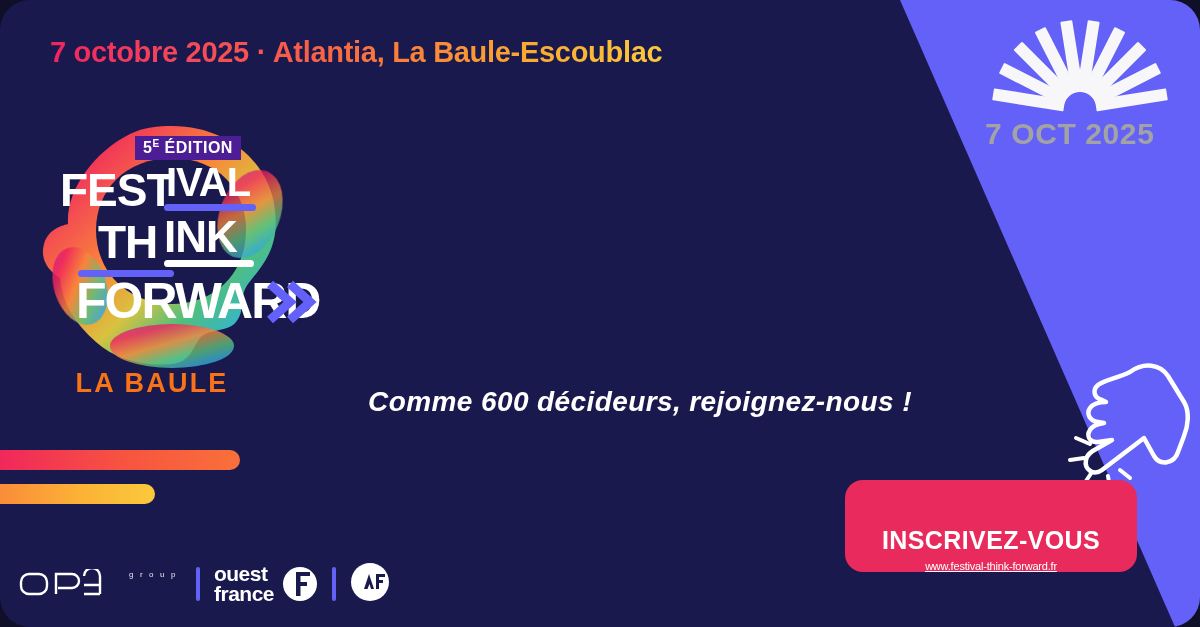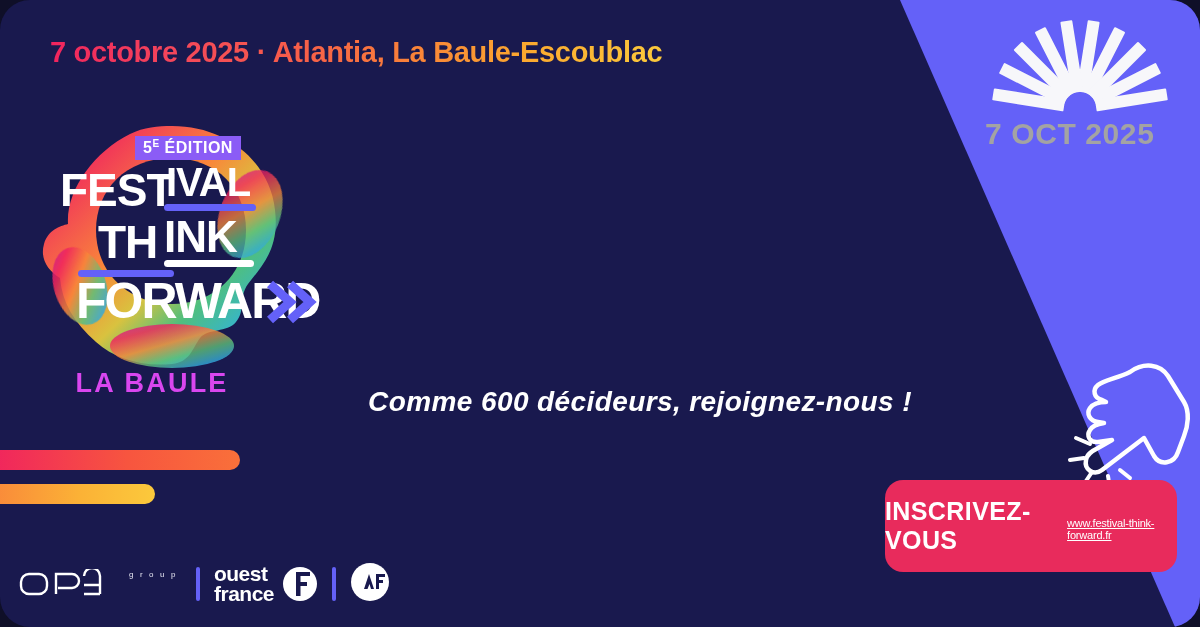--- a/index.html
+++ b/index.html
@@ -40,36 +40,36 @@
 
   
   .logo-block {
     position:absolute; left:22px; top:118px;
     width:300px; height:285px;
     z-index:6;
   }
   .logo-blob { position:absolute; left:0; top:0; width:300px; height:250px; }
   .edition-badge {
     position:absolute; left:113px; top:18px;
-    background:#8b5cf6; color:#fff;
+    background:#4c1d95; color:#fff;
     font-size:16px; font-weight:bold;
     letter-spacing:.5px;
     padding:3px 8px 4px 8px;
     line-height:1;
     z-index:3;
   }
   .edition-badge sup { font-size:10px; vertical-align:super; }
   .logo-words {
     position:absolute; left:16px; top:40px; width:300px; height:180px; z-index:3;
   }
   .logo-words svg { display:block; }
   .logo-city {
     position:absolute; left:0; top:250px; width:260px;
     text-align:center;
-    color:#d946ef; font-size:27px; font-weight:bold;
+    color:#f97316; font-size:27px; font-weight:bold;
     letter-spacing:2.2px;
     z-index:3;
   }
 
   
   .headline { position:absolute; left:370px; top:140px; width:540px; z-index:6; text-align:center; }
   .hl-1 { color:#6461F8; font-size:42px; font-weight:bold; letter-spacing:.5px; line-height:1.1; }
   .hl-2 { color:#FFFFFF; font-size:42px; font-weight:bold; letter-spacing:.5px; line-height:1.1; margin-top:26px; }
   .hl-3 { color:#E82B5C; font-size:42px; font-weight:bold; letter-spacing:.5px; line-height:1.1; margin-top:26px; }
 
@@ -98,24 +98,23 @@
 
   
   .hand { position:absolute; left:1068px; top:352px; width:125px; height:135px; z-index:7; }
 
   
   .cta {
     position:absolute; left:845px; top:480px;
     width:292px; height:92px;
     background:#E82B5C; border-radius:18px;
     z-index:8;
-    display:flex; flex-direction:row;
+    display:flex; flex-direction:column;
     align-items:center; justify-content:flex-end;
     cursor:pointer;
-    margin-left:40px;
   }
   .cta-title { color:#FFFFFF; font-size:25px; font-weight:bold; letter-spacing:.4px; }
   .cta-url { color:#FFFFFF; font-size:11px; text-decoration:underline; margin-top:5px; letter-spacing:-.2px; }
 
   
   .partners {
     position:absolute; left:18px; top:562px;
     display:flex; align-items:center; gap:14px;
     z-index:6;
   }

